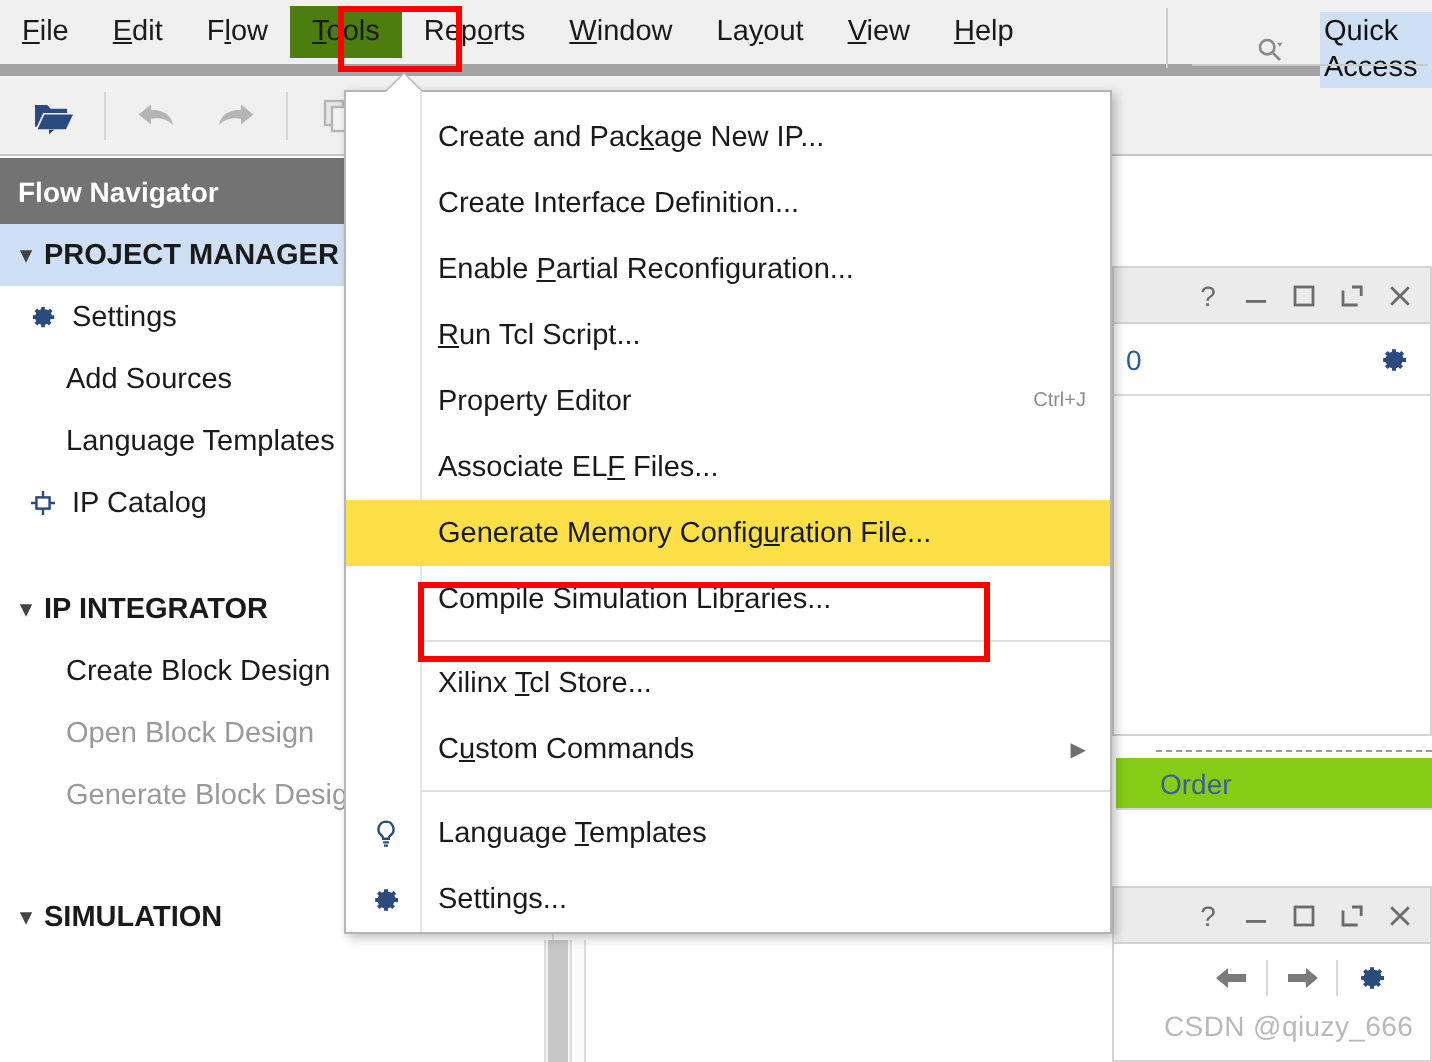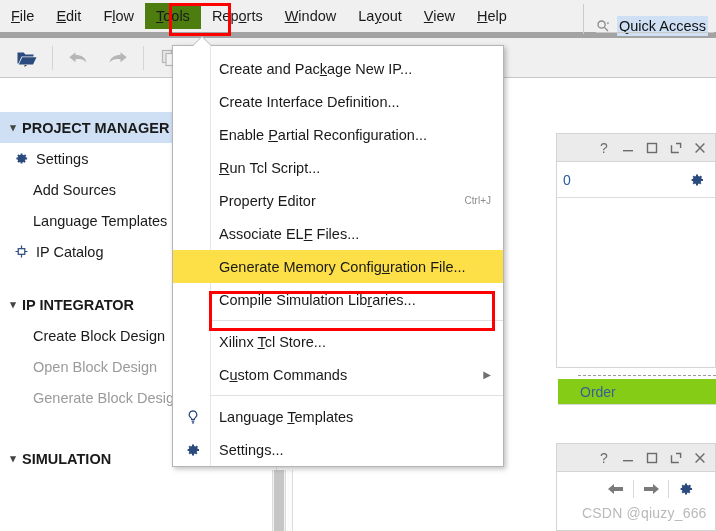--- a/index.html
+++ b/index.html
@@ -34,22 +34,22 @@
     left: 169px; top: 3px; width: 62px; height: 33px;
     border: 3px solid #ff0000;
     pointer-events: none;
     z-index: 60;
   }
   .qa-sep {
     position: absolute; left: 583px; top: 4px;
     width: 1px; height: 30px; background: #cccccc;
   }
   .quick-access {
-    position: absolute; left: 596px; top: 6px;
-    display: flex; align-items: center; gap: 7px; margin-top: 10px;
+    position: absolute; left: 628px; top: 6px;
+    display: flex; align-items: center; gap: 18px;
   }
   .qa-icon { color: #8a8a8a; font-size: 13px; line-height: 16px; }
   .qa-text {
     font-size: 14.5px; color: #111; background: #cfe0f5;
     padding: 1px 2px; line-height: 18px;
   }
   .qa-underline {
     position: absolute; left: 596px; top: 32px;
     width: 118px; height: 1px; background: #c9c9c9;
   }
@@ -161,21 +161,21 @@
 
   .watermark {
     position: absolute; left: 582px; top: 505px;
     font-size: 14px; color: #b9b9b9; letter-spacing: 0.2px;
     white-space: nowrap;
   }
 
   
   .dropdown {
     position: absolute; left: 172px; top: 45px;
-    width: 332px; height: 422px;
+    width: 384px; height: 422px;
     background: #ffffff;
     border: 1px solid #b5b5b5;
     box-shadow: 2px 2px 5px rgba(0,0,0,0.25);
     z-index: 40;
   }
   .dd-gutter {
     position: absolute; left: 0; top: 0; width: 38px; height: 100%;
     background: #ffffff; border-right: 1px solid #e6e6e6;
   }
   .dd-arrow {
@@ -317,20 +317,23 @@
         <svg width="16" height="16" viewBox="0 0 16 16">
           <path fill="#2b4a7d" d="M8 5.2a2.8 2.8 0 100 5.6 2.8 2.8 0 000-5.6zm0 4.2a1.4 1.4 0 110-2.8 1.4 1.4 0 010 2.8z"></path>
           <path fill="#2b4a7d" d="M14 7h-1.3a4.8 4.8 0 00-.5-1.2l.9-.9-1.4-1.4-.9.9A4.8 4.8 0 009 3.9V2.6H7v1.3c-.4.1-.8.3-1.2.5l-.9-.9-1.4 1.4.9.9c-.2.4-.4.8-.5 1.2H2.6v2h1.3c.1.4.3.8.5 1.2l-.9.9 1.4 1.4.9-.9c.4.2.8.4 1.2.5v1.3h2v-1.3c.4-.1.8-.3 1.2-.5l.9.9 1.4-1.4-.9-.9c.2-.4.4-.8.5-1.2H14V7z"></path>
         </svg>
       </span>
     </div>
   </div>
 
   <div class="watermark">CSDN @qiuzy_666</div>
 
+  <div class="fn-header">
+    <span>Flow Navigator</span>
+  </div>
 
   <div class="sidebar">
     <div class="side-row section sel">
       <span class="chev">▾</span>
       <span>PROJECT MANAGER</span>
     </div>
     <div class="side-row child icon-row">
       <span class="side-ic">
         <svg width="15" height="15" viewBox="0 0 16 16">
           <path fill="#2b4a7d" d="M8 5.2a2.8 2.8 0 100 5.6 2.8 2.8 0 000-5.6zm0 4.2a1.4 1.4 0 110-2.8 1.4 1.4 0 010 2.8z"></path>

